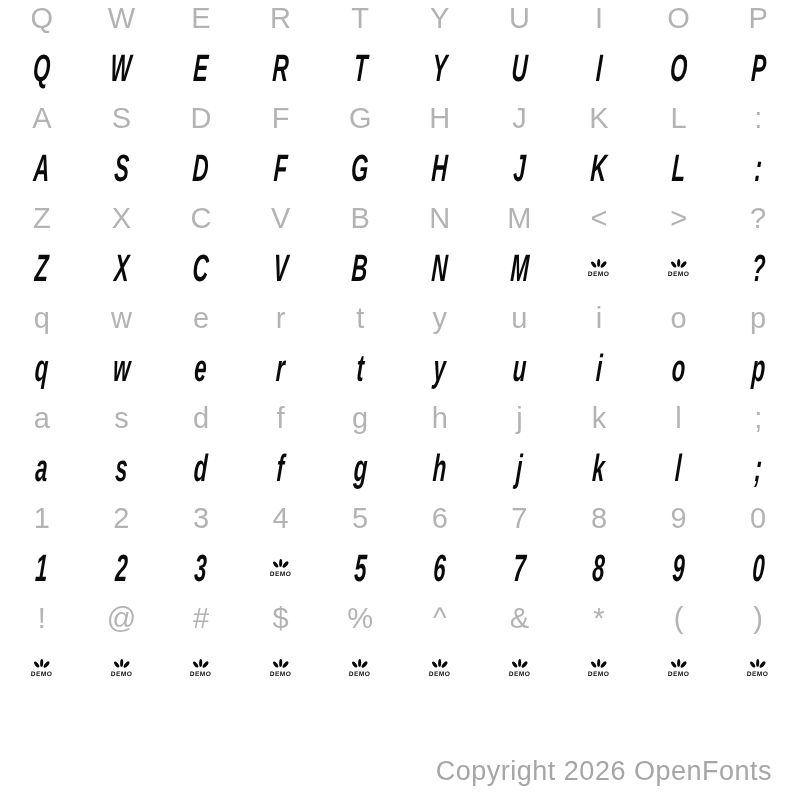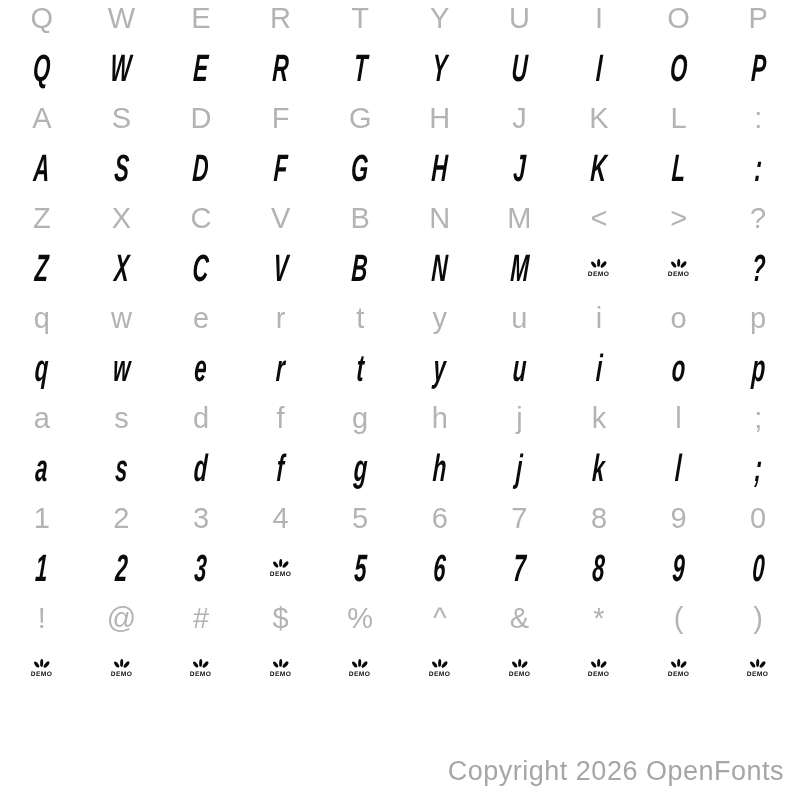--- a/index.html
+++ b/index.html
@@ -61,21 +61,21 @@
     font-weight: 700;
     letter-spacing: 0.5px;
     color: var(--black-glyph, #0a0a0a);
     margin-top: 1px;
     white-space: nowrap;
   }
 
   .copyright {
     position: absolute;
     top: 757px;
-    right: 16px;
+    right: 28px;
     font-family: "Liberation Sans", sans-serif;
     font-size: 27px;
     letter-spacing: 0.5px;
     color: var(--copyright-text, #a6a6a6);
     line-height: 1.1;
   }
 </style>
 </head>
 <body style="background: rgb(255, 255, 255);">
 

